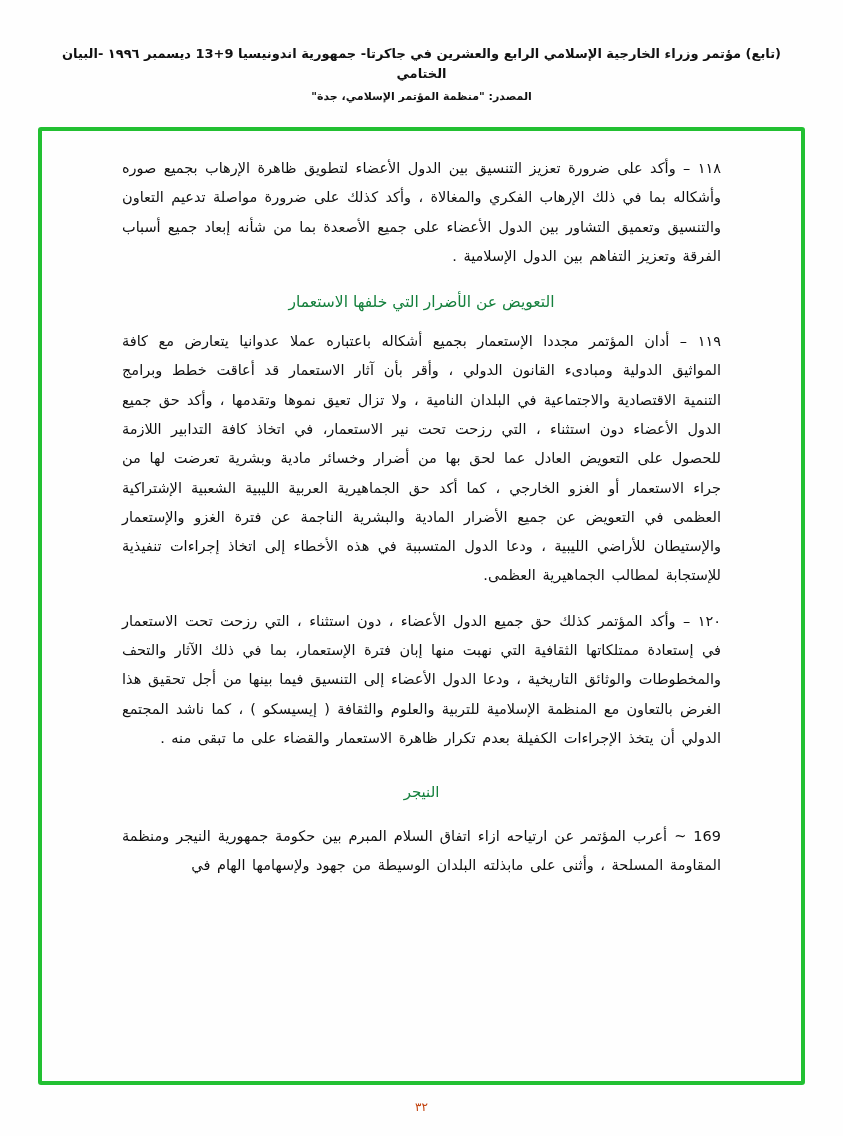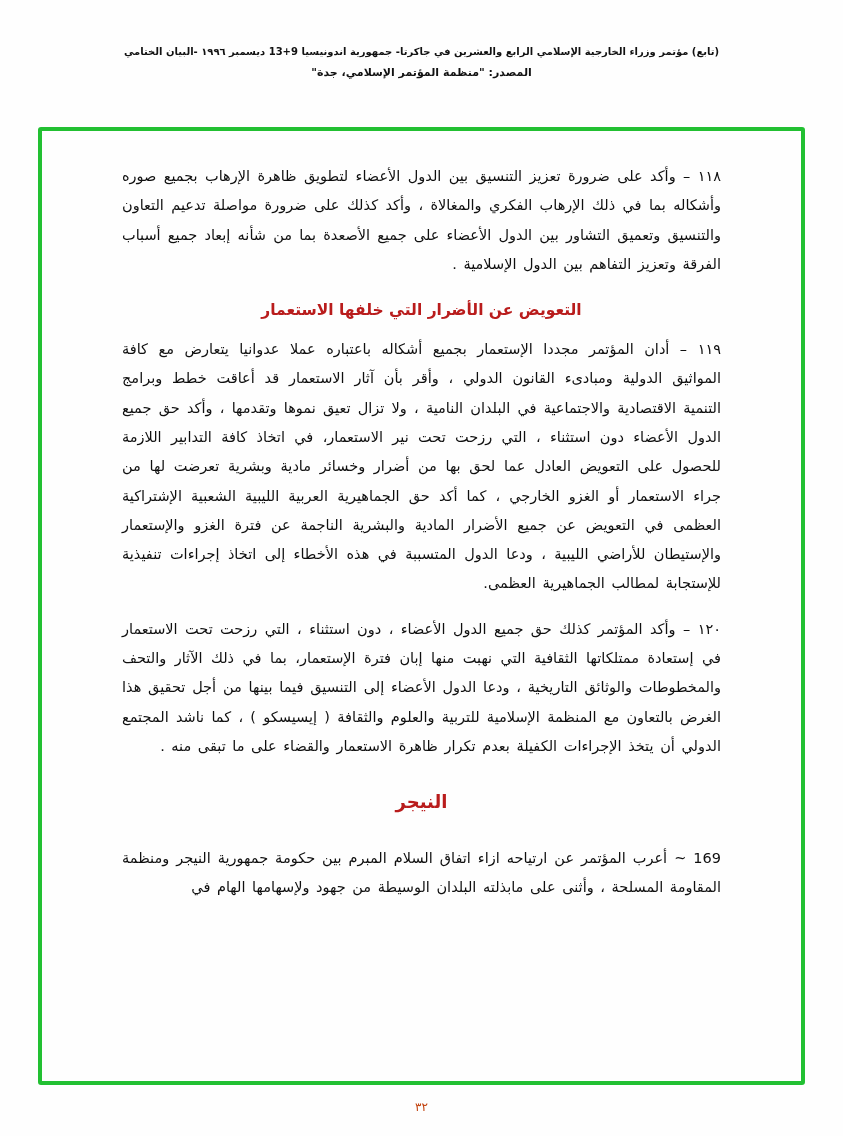--- a/index.html
+++ b/index.html
@@ -25,21 +25,21 @@
   
   .header {
     position: absolute;
     top: 44px;
     left: 60px;
     right: 60px;
     text-align: center;
     direction: rtl;
   }
   .header-line1 {
-    font-size: 10px;
+    font-size: 13px;
     font-weight: bold;
     letter-spacing: 0px;
     line-height: 1.5;
     color: #111;
   }
   .header-line2 {
     margin-top: 7px;
     font-size: 11px;
     font-weight: bold;
     color: #111;
@@ -72,37 +72,37 @@
 
   .para {
     font-size: 14.5px;
     line-height: 2.02;
     margin: 0 0 6px 0;
     text-align: justify;
     text-justify: inter-word;
     word-spacing: 2px;
     color: #0f0f0f;
   }
-  .para.first { margin-top: 12px; }
+  .para.first { margin-top: 4px; }
 
   .gap-sm { height: 10px; }
 
   .section-title {
     text-align: center;
     font-size: 15.5px;
-    font-weight: bold;
+    font-weight: normal;
     margin: 22px 0 16px 0;
-    color: #b91c1c;
+    color: #15803d;
     letter-spacing: 0.5px;
     position: relative;
   }
 
   .section-title.small {
-    font-size: 18px;
-    margin: 30px 0 32px 0;
+    font-size: 15px;
+    margin: 30px 0 21px 0;
   }
 
   
   .footer {
     position: absolute;
     bottom: 22px;
     left: 0;
     width: 100%;
     text-align: center;
     font-size: 12px;

